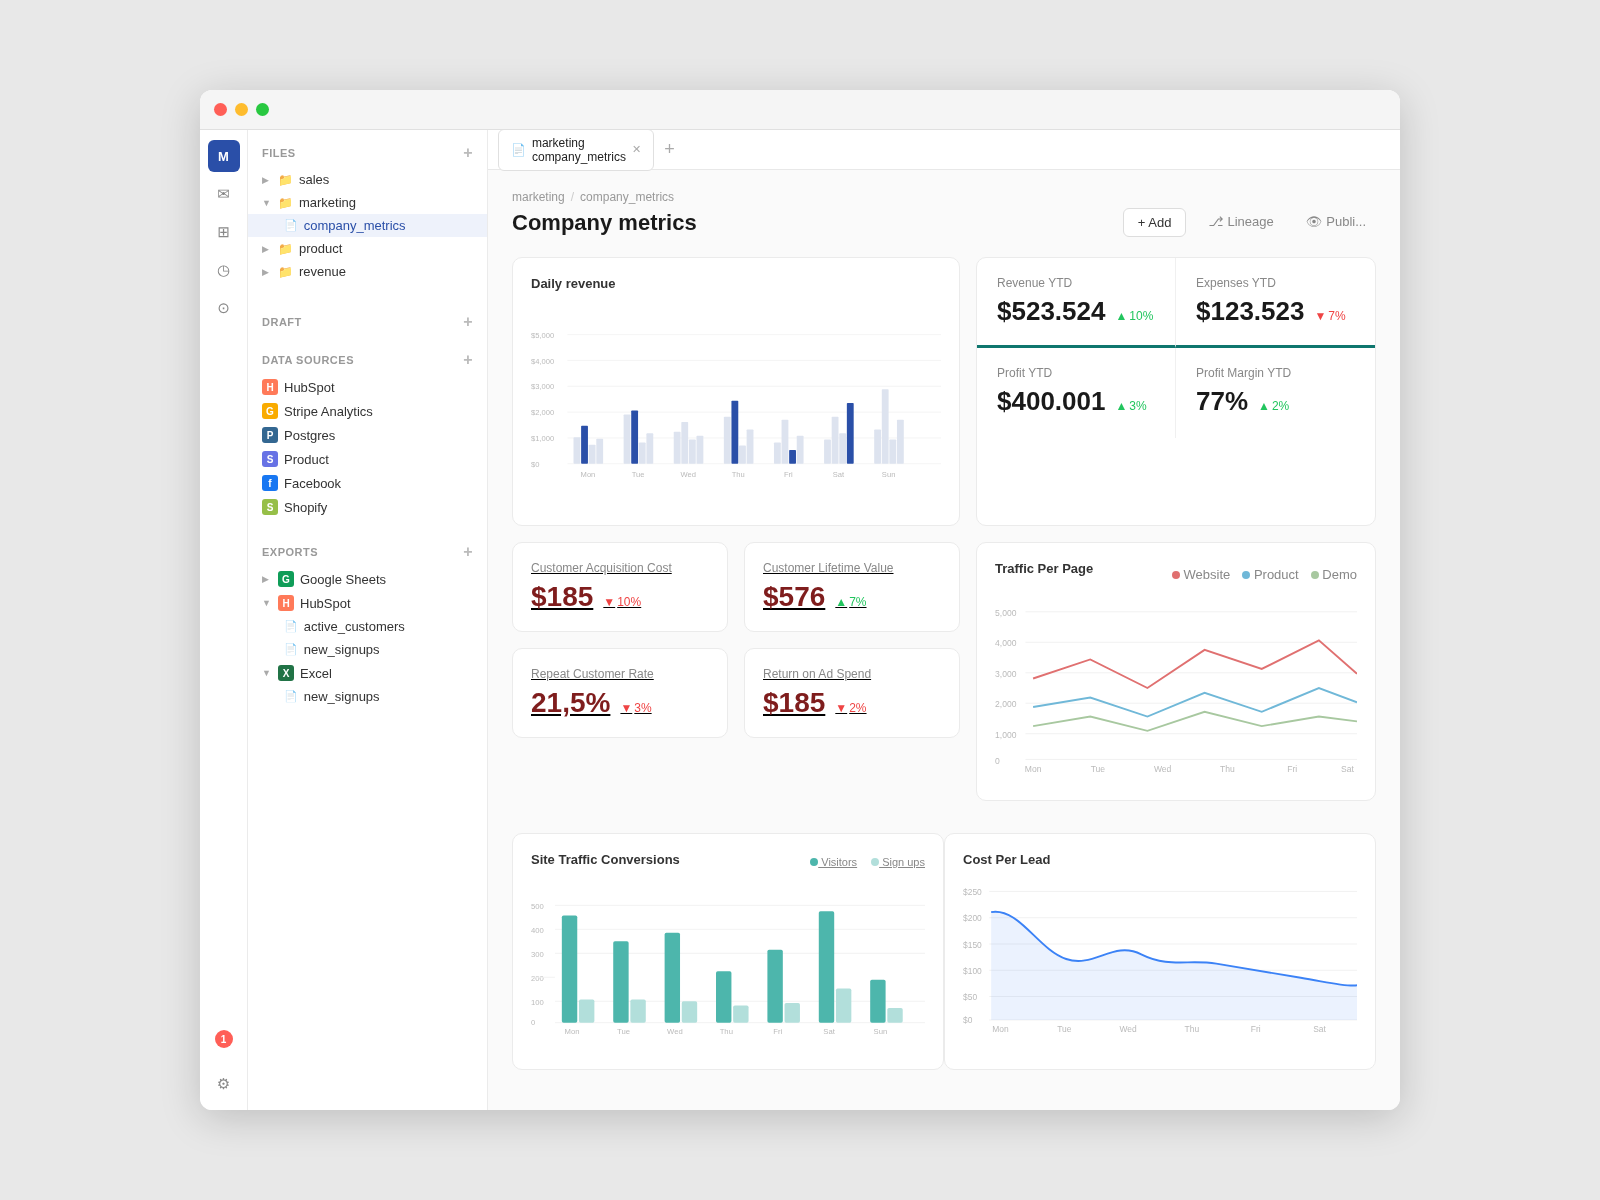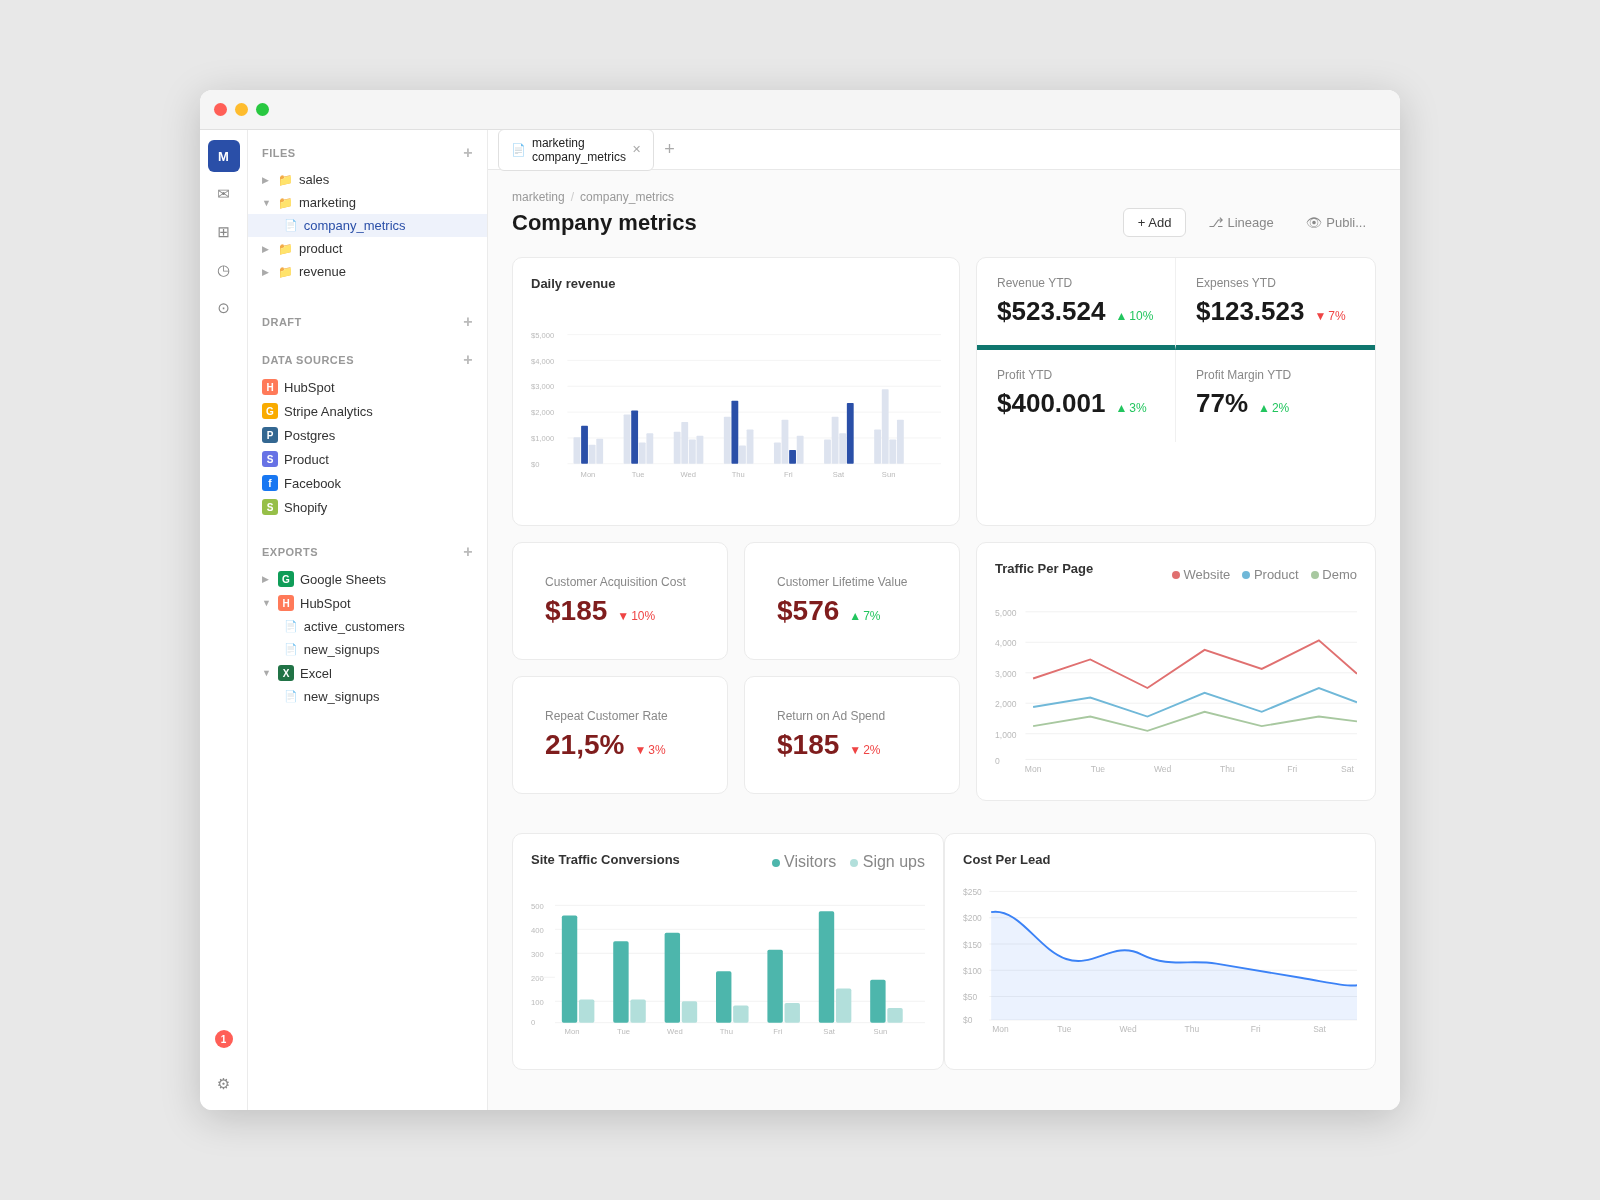--- a/index.html
+++ b/index.html
@@ -147,21 +147,21 @@
       font-size: 12px; color: #999;
       display: flex; gap: 6px; align-items: center;
       margin-bottom: 4px;
     }
     .breadcrumb-sep { color: #ccc; }
     .page-header {
       display: flex; align-items: center; justify-content: space-between;
       margin-bottom: 20px;
     }
     .page-title { font-size: 22px; font-weight: 600; color: #1a1a1a; }
-    .header-actions { display: flex; gap: 12px; align-items: center; }
+    .header-actions { display: flex; gap: 12px; align-items: flex-start; }
     .btn-add {
       background: #fff; border: 1px solid #ddd;
       padding: 6px 14px; border-radius: 6px;
       font-size: 13px; cursor: pointer; color: #333;
       display: flex; align-items: center; gap: 4px;
     }
     .btn-lineage, .btn-public {
       background: none; border: none;
       padding: 6px 10px; border-radius: 6px;
       font-size: 13px; cursor: pointer; color: #888;
@@ -182,62 +182,63 @@
     .card-title { font-size: 13px; font-weight: 600; color: #333; margin-bottom: 12px; }
     
     .kpi-grid {
       display: grid;
       grid-template-columns: 1fr 1fr;
       grid-template-rows: 1fr 1fr;
       gap: 0;
     }
     .kpi-cell {
       padding: 18px 20px;
-      border-bottom: 5px solid #0f766e;
+      border-bottom: 3px solid #0f766e;
       border-right: 1px solid #f0f0f0;
     }
     .kpi-cell:nth-child(2), .kpi-cell:nth-child(4) { border-right: none; }
     .kpi-cell:nth-child(3), .kpi-cell:nth-child(4) { border-bottom: none; }
     .kpi-label { font-size: 12px; color: #888; margin-bottom: 6px; }
     .kpi-value-row { display: flex; align-items: baseline; gap: 10px; }
     .kpi-value { font-size: 26px; font-weight: 700; color: #1a1a1a; }
     .kpi-change { font-size: 12px; font-weight: 500; display: flex; align-items: center; gap: 2px; }
     .kpi-change.up { color: #22c55e; }
     .kpi-change.down { color: #ef4444; }
     
     .metric-row {
       display: grid;
       grid-template-columns: 1fr 1fr;
       gap: 16px;
     }
     .metric-card {
       background: #fff;
       border: 1px solid #ebebeb;
       border-radius: 10px;
-      padding: 32px;
+      padding: 18px;
+      text-decoration: underline;
     }
     .metric-label { font-size: 12px; color: #888; margin-bottom: 6px; }
     .metric-value-row { display: flex; align-items: baseline; gap: 10px; }
     .metric-value { font-size: 28px; font-weight: 700; color: #7f1d1d; }
     .metric-change { font-size: 12px; font-weight: 500; display: flex; align-items: center; gap: 2px; }
     .metric-change.up { color: #22c55e; }
     .metric-change.down { color: #ef4444; }
     
     .chart-wrap { position: relative; }
     svg text { font-family: -apple-system, sans-serif; }
     
     .traffic-legend { display: flex; gap: 12px; align-items: flex-end; font-size: 13px; color: #888; }
     .legend-dot { width: 8px; height: 8px; border-radius: 50%; display: inline-block; }
     
     .bottom-row {
       display: grid;
       grid-template-columns: 1fr 1fr;
       margin-top: 16px;
     }
-    .stc-legend { display: flex; gap: 14px; align-items: center; font-size: 16px; color: #888; margin-bottom: 8px; }
+    .stc-legend { display: flex; gap: 14px; align-items: center; font-size: 11px; color: #888; margin-bottom: 8px; text-decoration: underline; }
     .section-divider { height: 16px; }
   </style>
 </head>
 <body>
 
 <div class="window">
 
   <div class="titlebar">
     <div class="traffic-light tl-red"></div>
     <div class="traffic-light tl-yellow"></div>

